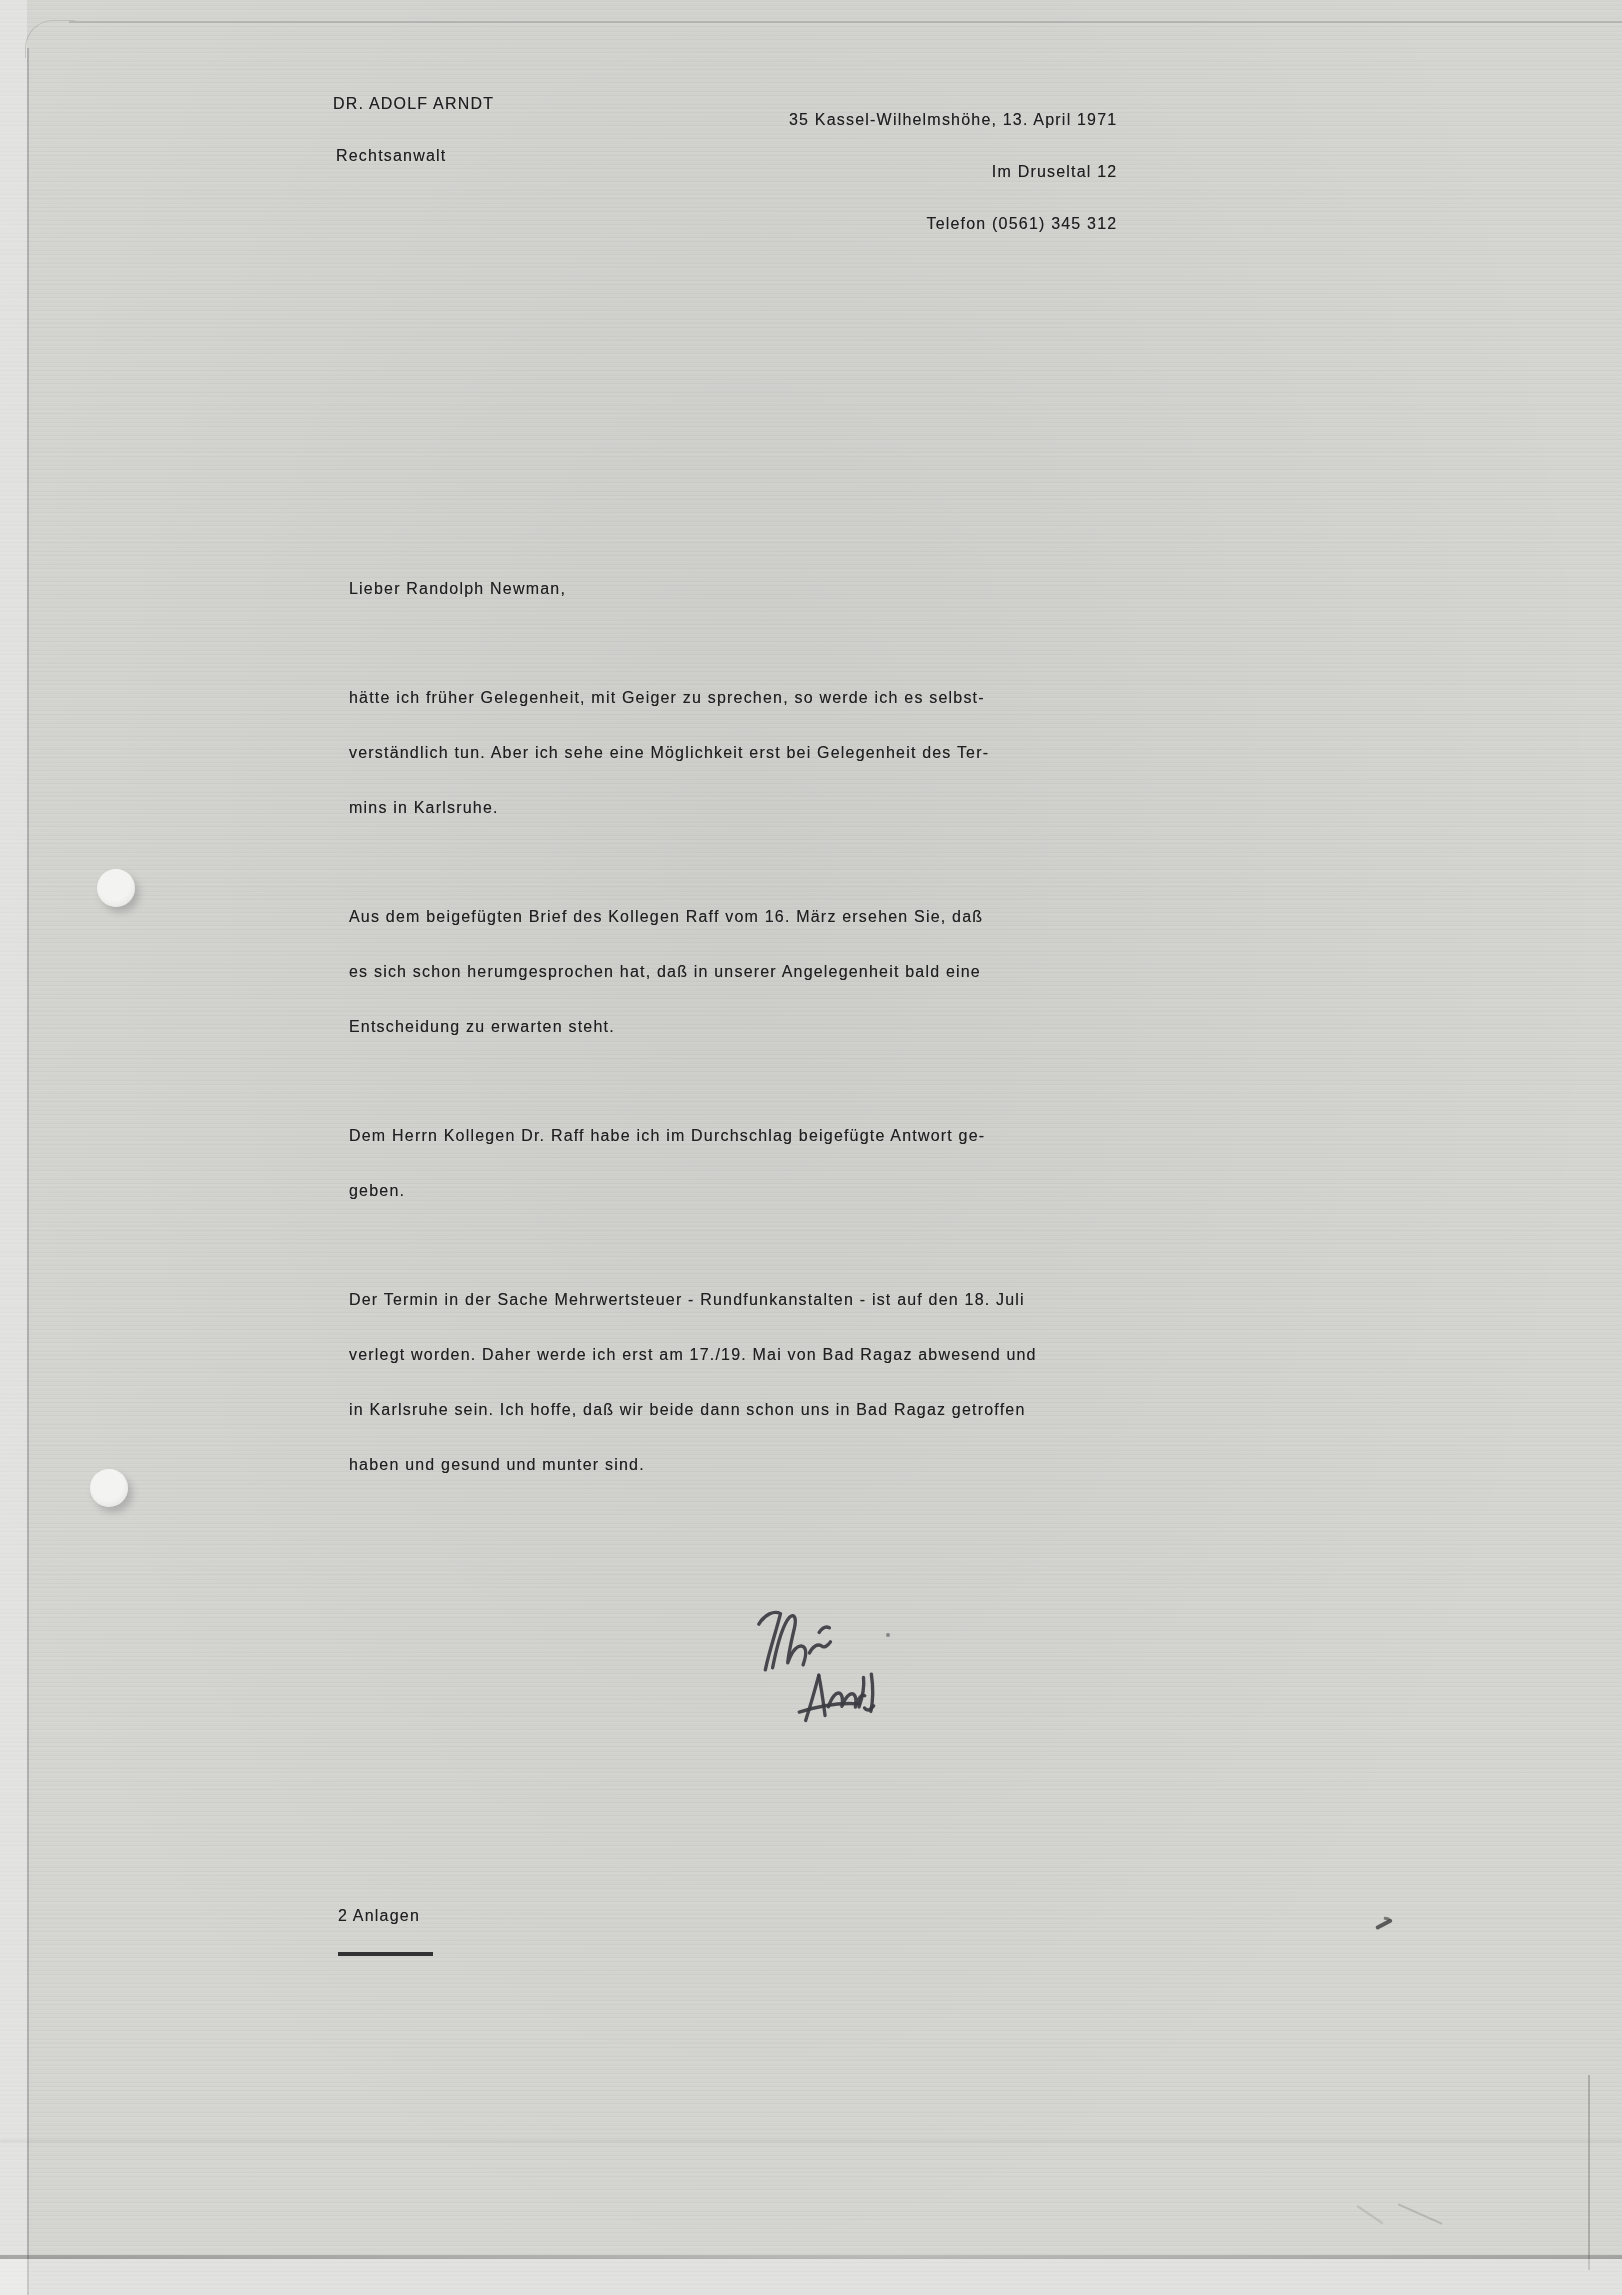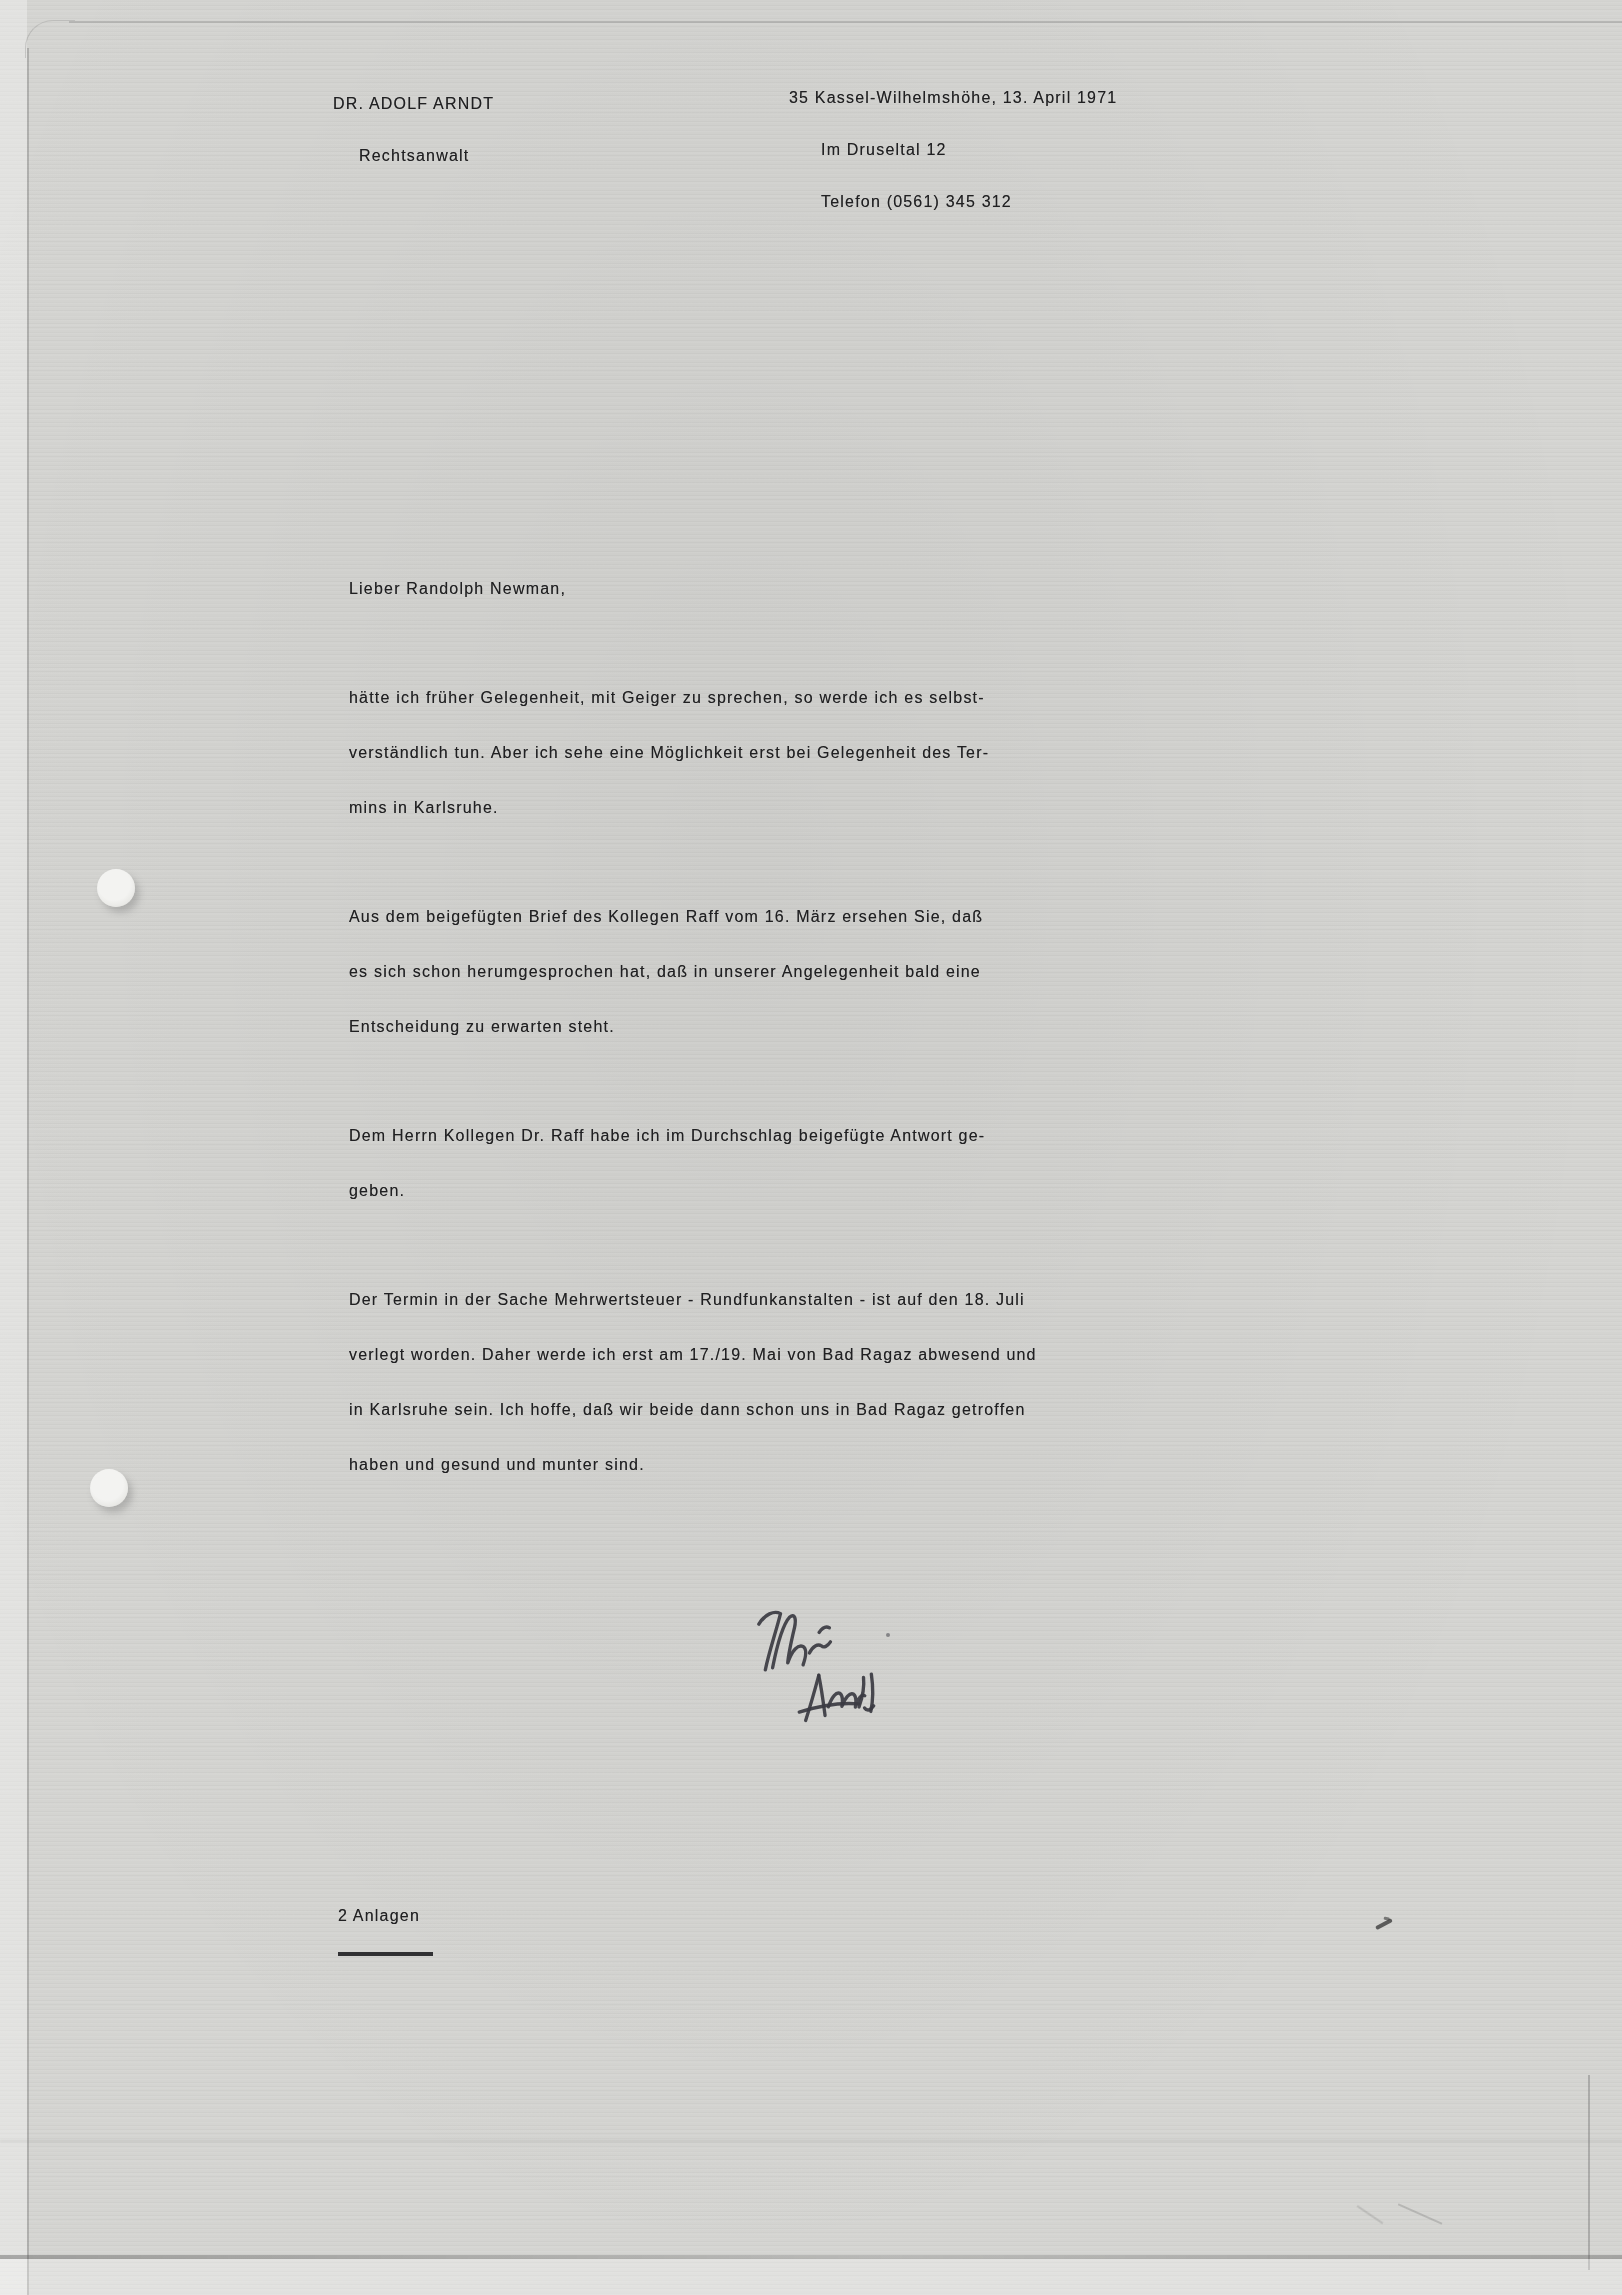--- a/index.html
+++ b/index.html
@@ -39,22 +39,22 @@
   
   .speck{position:absolute;left:1375px;top:1922px;width:18.3px;height:4.3px;background:rgba(45,45,45,0.72);transform:rotate(-28deg);border-radius:1.8px;}
   .speck::after{content:"";position:absolute;left:11px;top:-3.1px;width:6.1px;height:3.1px;background:rgba(45,45,45,0.55);transform:rotate(40deg);border-radius:1.2px;}
   .smudge{position:absolute;left:1396px;top:2213px;width:48px;height:2.4px;background:rgba(90,90,90,0.25);transform:rotate(24deg);filter:blur(0.7px);}
   .smudge::after{content:"";position:absolute;left:-37px;top:21px;width:31px;height:2.4px;background:rgba(90,90,90,0.20);transform:rotate(10deg);}
   .pen-dot{position:absolute;left:886px;top:1633px;width:4.3px;height:4.3px;border-radius:50%;background:rgba(70,70,76,0.55);}
   
   .type{color:var(--ink,#202022);letter-spacing:1.2px;font-size:16px;
     text-shadow:0 0 0.6px rgba(20,20,20,0.45);}
   .letterhead-left{position:absolute;left:333px;top:78px;line-height:52px;}
-  .letterhead-left .role{margin-left:26px;}
-  .letterhead-right{position:absolute;left:789px;top:72px;line-height:52px;}
+  .letterhead-left .role{margin-left:3px;}
+  .letterhead-right{position:absolute;left:789px;top:94px;line-height:52px;text-align:right;}
   .letterhead-right .indent{margin-left:32px;}
   .body-col{position:absolute;left:333px;top:561px;width:1211px;line-height:55px;}
   .block{white-space:pre-line;margin:0 0 54px 16px;}
   .closing{margin-bottom:0;}
   .enclosures{position:absolute;left:338px;top:1888px;line-height:55px;text-align:center;}
   .enclosures .u{display:inline-block;padding:0 13.5px 8.6px 0;border-bottom:4.9px solid rgba(32,32,34,0.9);}
   
   .signature{position:absolute;left:737px;top:1585px;width:257px;height:159px;transform:rotate(-2deg);}
   .signature path{fill:none;stroke:var(--sig,#3b3b42);stroke-width:5.5;stroke-linecap:round;stroke-linejoin:round;opacity:0.92;}
 </style>

